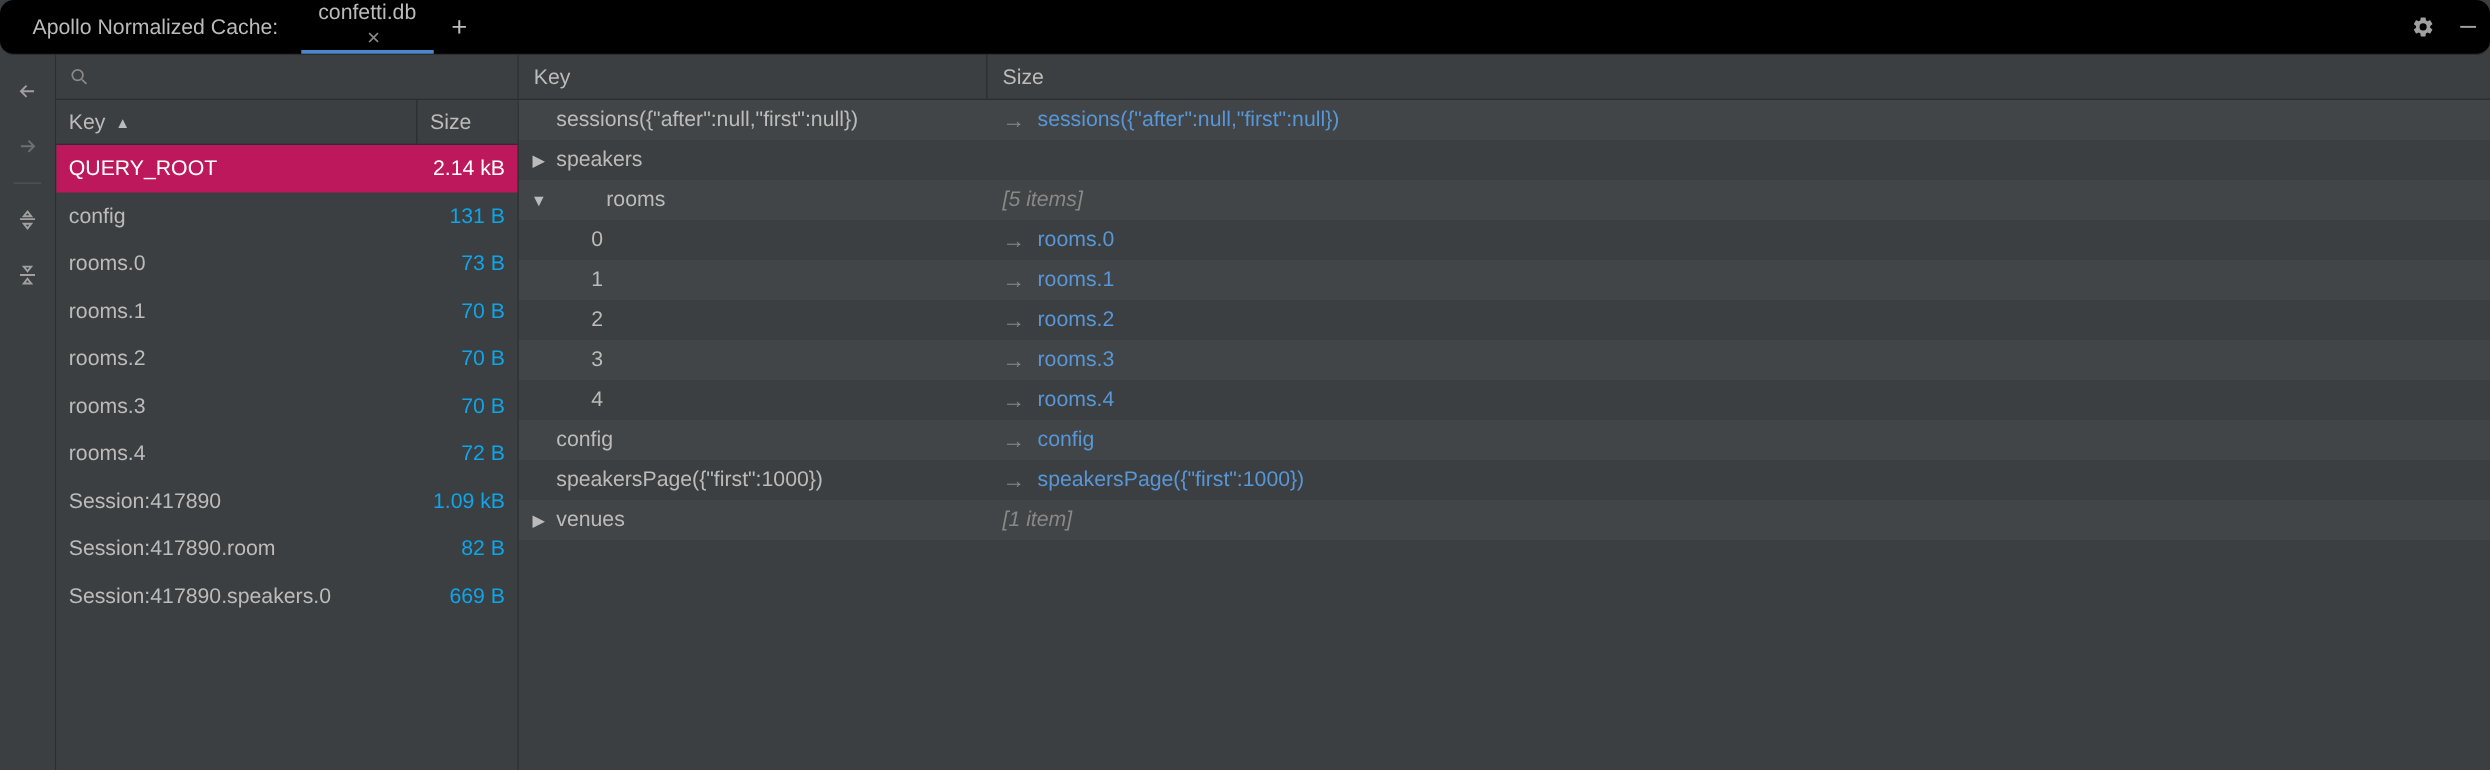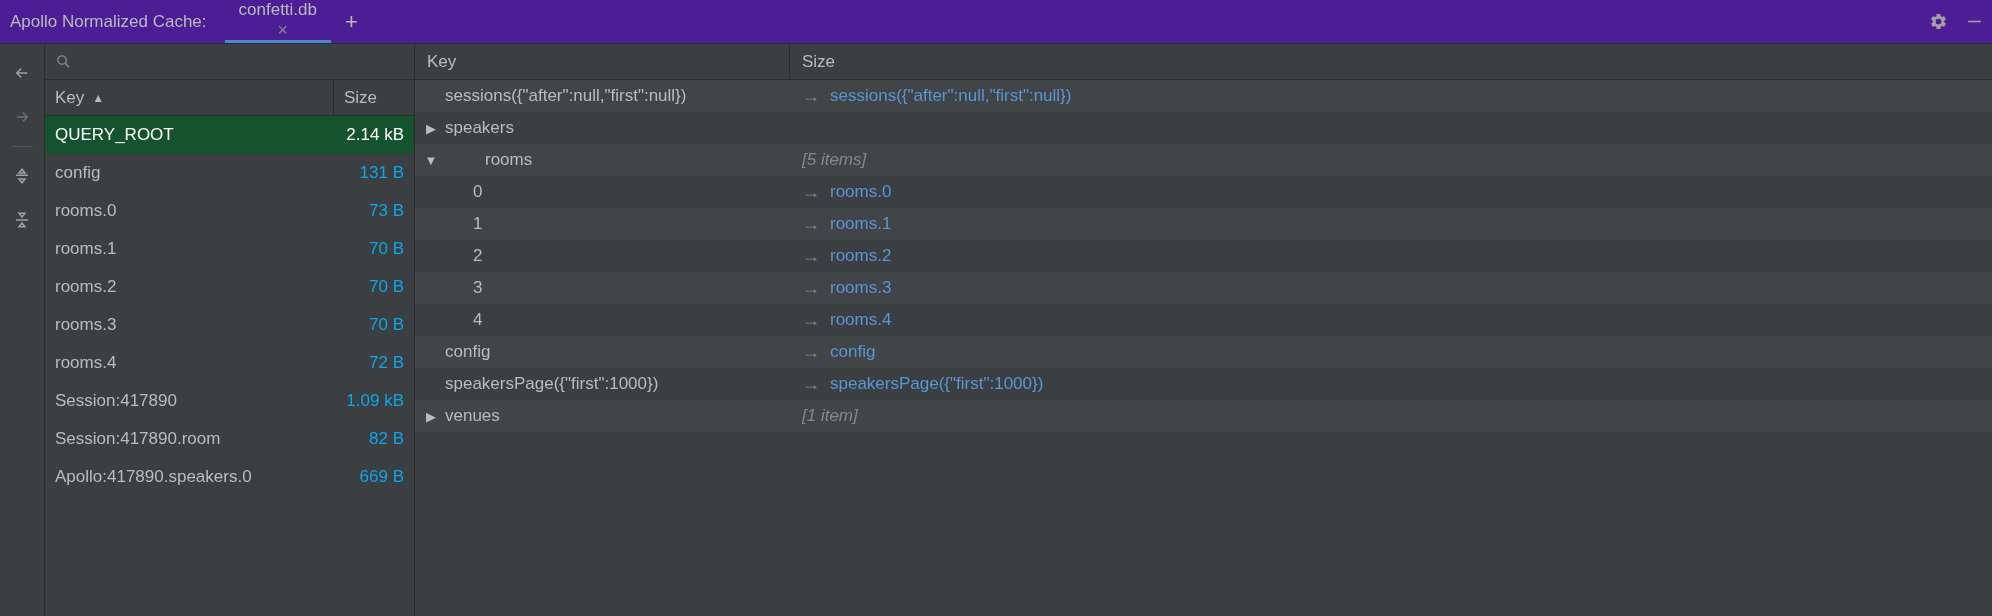--- a/index.html
+++ b/index.html
@@ -15,23 +15,24 @@
     display: flex;
     flex-direction: column;
     width: 1992px;
     height: 616px;
   }
   
   .topbar {
     display: flex;
     align-items: center;
     height: 44px;
-    background: #4c1d95;
+    background: #000000;
     border-bottom: 1px solid #2b2d30;
-    padding-left: 10px;
+    padding-left: 26px;
+    border-radius: 11px;
   }
   .topbar-title {
     color: #bbbbbb;
     font-size: 17px;
     margin-right: 18px;
   }
   .tab {
     display: flex;
     align-items: center;
     height: 100%;
@@ -159,21 +160,21 @@
     overflow: hidden;
   }
   .l-row {
     display: flex;
     height: 38px;
     align-items: center;
     padding: 0 10px;
     cursor: pointer;
   }
   .l-row.selected {
-    background: #14532d;
+    background: #be185d;
     color: #ffffff;
   }
   .l-row .key { flex: 1; text-align: left; }
   .l-row .size { width: 70px; text-align: right; color: #0ea5e9; }
   .l-row.selected .size { color: #ffffff; }
 
   
   .detail {
     flex: 1;
     display: flex;
@@ -348,21 +349,21 @@
           </div>
           <div class="l-row">
             <span class="key">Session:417890</span>
             <span class="size">1.09 kB</span>
           </div>
           <div class="l-row">
             <span class="key">Session:417890.room</span>
             <span class="size">82 B</span>
           </div>
           <div class="l-row">
-            <span class="key">Apollo:417890.speakers.0</span>
+            <span class="key">Session:417890.speakers.0</span>
             <span class="size">669 B</span>
           </div>
         </div>
     </div>
 
     <div class="detail">
       <div class="d-headers">
         <div class="dh-key">
           <span>Key</span>
         </div>

